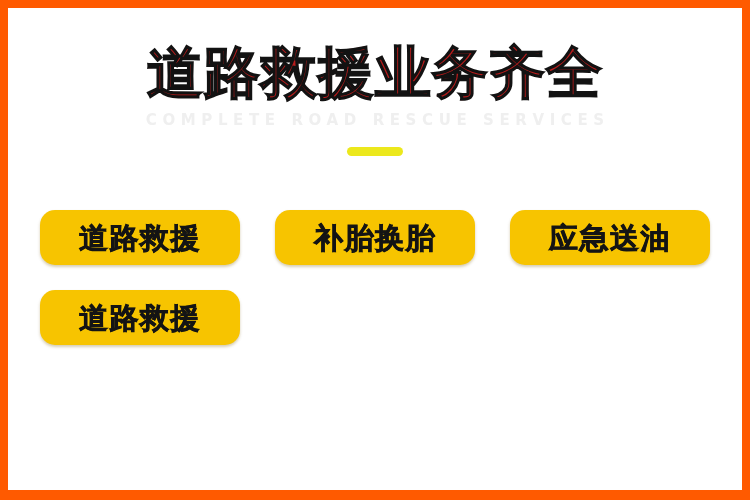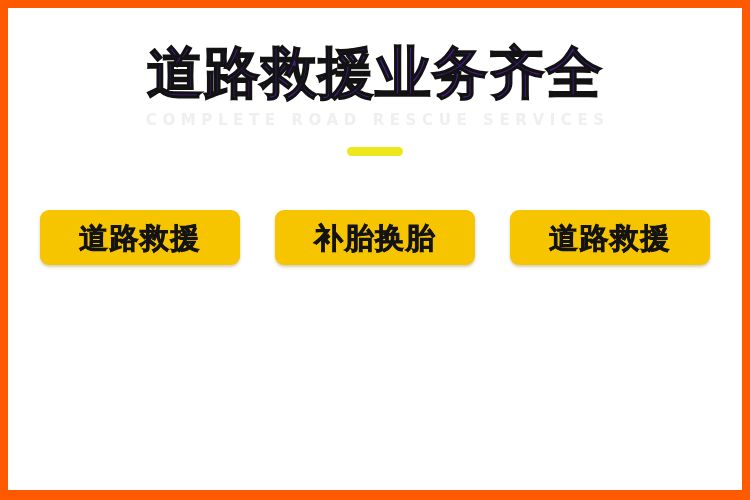--- a/index.html
+++ b/index.html
@@ -39,21 +39,21 @@
     left: 0;
     right: 0;
     top: 34px;
     text-align: center;
   }
   .headline {
     font-family: "DejaVu Sans", "Liberation Sans", sans-serif;
     font-weight: bold;
     font-size: 56px;
     line-height: 62px;
-    color: #4c1d95;
+    color: #b91c1c;
     letter-spacing: 1px;
     white-space: nowrap;
     -webkit-text-stroke: 1.4px #121212;
   }
   .subhead {
     margin-top: 7px;
     font-family: "DejaVu Sans", "Liberation Sans", sans-serif;
     font-weight: bold;
     font-size: 15px;
     line-height: 18px;
@@ -82,21 +82,21 @@
     top: 202px;
     width: 670px;
     display: grid;
     grid-template-columns: repeat(3, 200px);
     grid-auto-rows: 55px;
     column-gap: 35px;
     row-gap: 25px;
   }
   .chip {
     background: #f7c400;
-    border-radius: 9px;
+    border-radius: 15px;
     display: flex;
     align-items: center;
     justify-content: center;
     box-shadow: 0 2px 3px rgba(120, 90, 0, 0.30);
     user-select: none;
   }
   .chip-label {
     font-family: "DejaVu Sans", "Liberation Sans", sans-serif;
     font-weight: bold;
     font-size: 29px;
@@ -122,18 +122,21 @@
     </div>
 
     <div class="grid">
       <div class="chip">
         <span class="chip-label">道路救援</span>
       </div>
       <div class="chip">
         <span class="chip-label">补胎换胎</span>
       </div>
       <div class="chip">
+        <span class="chip-label">应急送油</span>
+      </div>
+      <div class="chip">
         <span class="chip-label">道路救援</span>
       </div>
     </div>
 
   </div>
 </div>
 
 </body></html>

